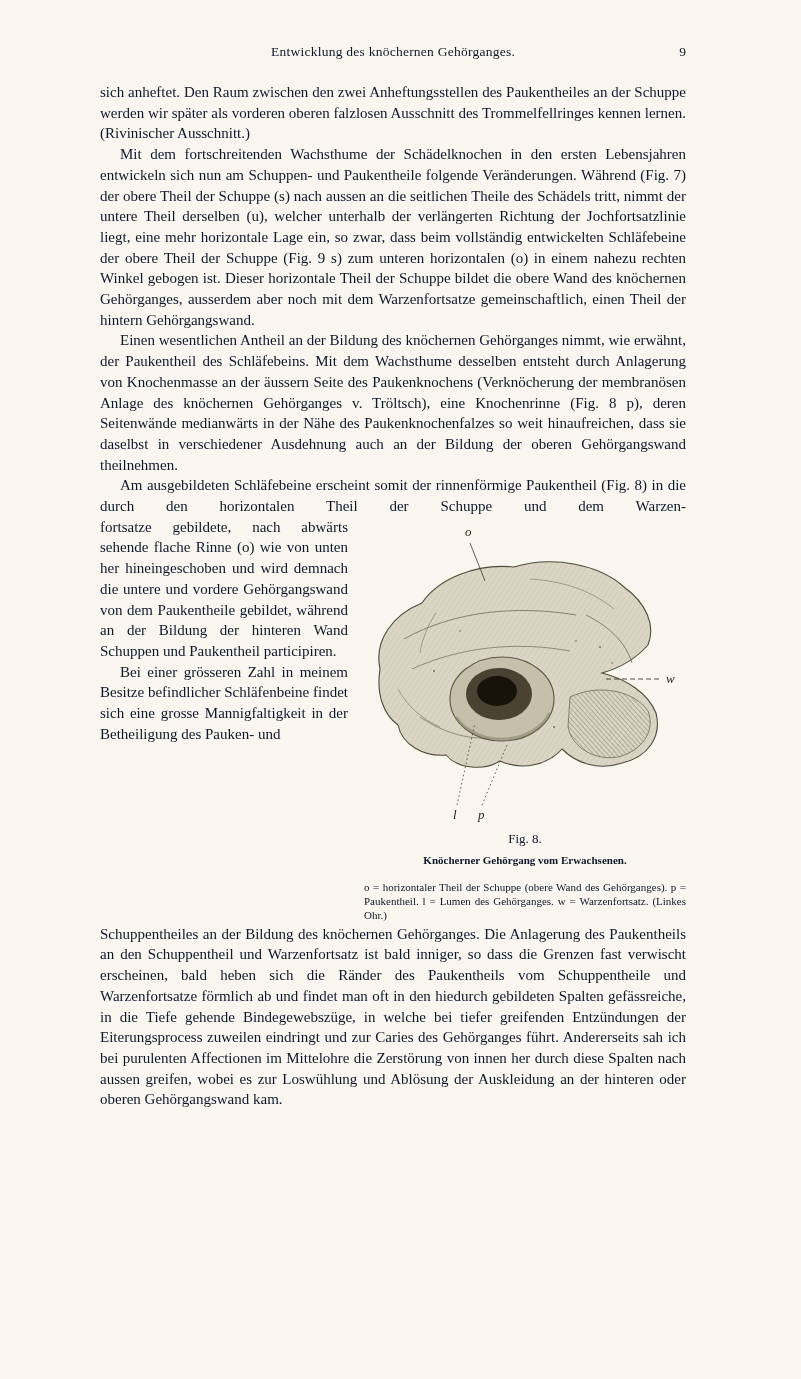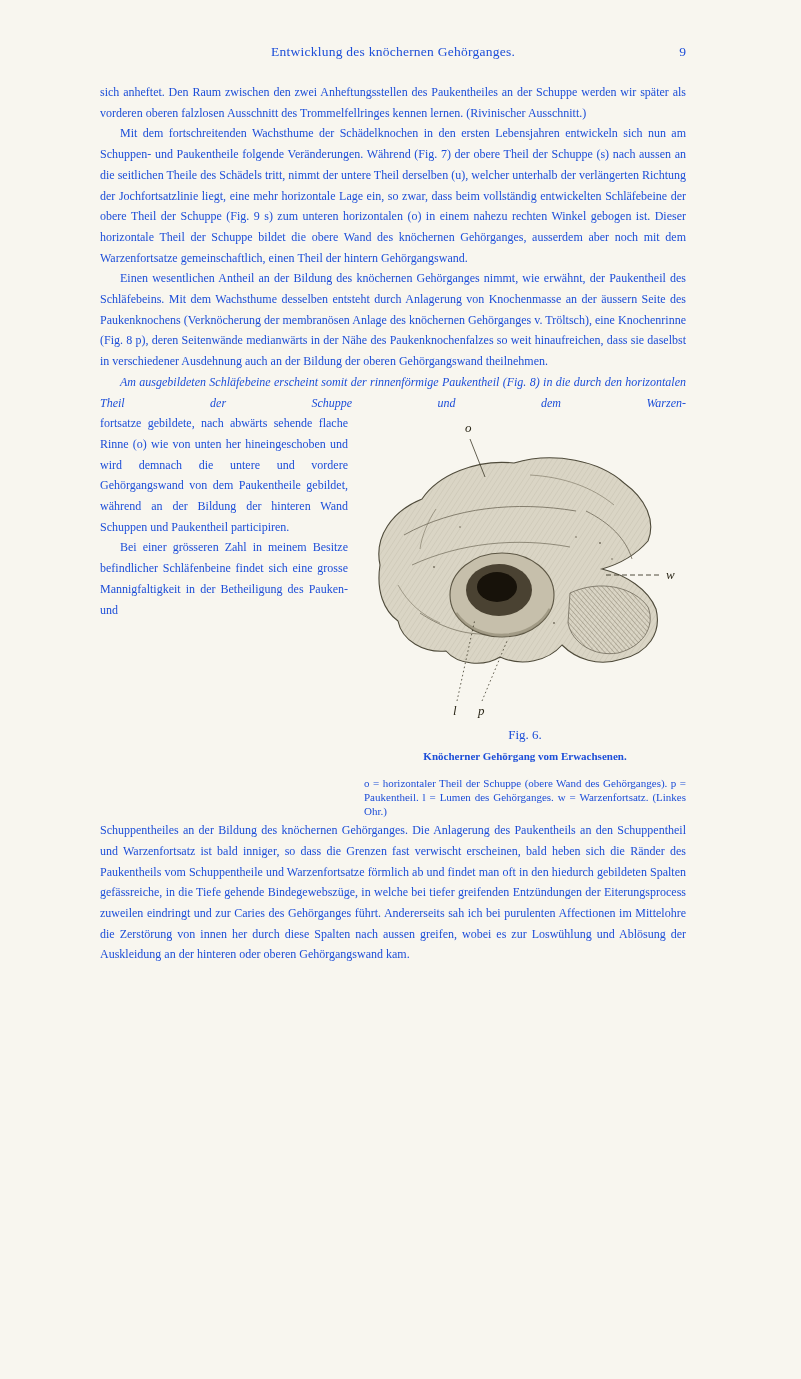--- a/index.html
+++ b/index.html
@@ -8,45 +8,45 @@
     width: 801px; height: 1379px;
     background: #f8f6ef;
     overflow: hidden;
   }
   .page {
     position: relative;
     width: 783px; height: 1379px;
     box-sizing: border-box;
     padding: 44px 97px 0 100px;
     font-family: "Liberation Serif", "DejaVu Serif", serif;
-    color: #1d4ed8;
+    color: #0f172a;
   }
   .page-header {
     position: relative;
     height: 20px;
     margin-bottom: 18px;
     font-size: 13.5px;
   }
   .running-title {
     display: block;
     text-align: center;
     letter-spacing: 0.25px;
   }
   .page-number {
     position: absolute;
     right: 0; top: 0;
   }
   .para {
     margin: 0;
-    font-size: 12px;
+    font-size: 15px;
     line-height: 20.7px;
     text-align: justify;
   }
   .indent { text-indent: 20px; }
-  .force-justify { text-align-last: justify; font-style: italic; }
+  .force-justify { text-align-last: justify; }
   .figure-flow { position: relative; }
   figure.figure {
     float: right;
     width: 322px;
     margin: 4px 0 2px 16px;
   }
   .fig-art { display: block; }
   .fig-number {
     text-align: center;
     font-size: 13px;
@@ -135,21 +135,21 @@
             <line x1="118" y1="284" x2="143" y2="224" stroke="#3c3828" stroke-width="0.8" stroke-dasharray="1.6,2.6"></line>
           </g>
 
           <text x="101" y="15" class="fig-label">o</text>
           <text x="302" y="162" class="fig-label">w</text>
           <text x="89" y="298" class="fig-label">l</text>
           <text x="114" y="298" class="fig-label">p</text>
         </svg>
 
         <figcaption>
-          <div class="fig-number">Fig. 6.</div>
+          <div class="fig-number">Fig. 8.</div>
           <div class="fig-caption-heading">Knöcherner Gehörgang vom Erwachsenen.</div>
           <div class="fig-caption-body">o = horizontaler Theil der Schuppe (obere Wand des Gehörganges). p = Paukentheil. l = Lumen des Gehörganges. w = Warzenfortsatz. (Linkes Ohr.)</div>
         </figcaption>
       </figure>
 
       <p class="para">fortsatze gebildete, nach abwärts sehende flache Rinne (o) wie von unten her hineingeschoben und wird demnach die untere und vordere Gehörgangswand von dem Paukentheile gebildet, während an der Bildung der hinteren Wand Schuppen und Paukentheil participiren.</p>
       <p class="para indent">Bei einer grösseren Zahl in meinem Besitze befindlicher Schläfenbeine findet sich eine grosse Mannigfaltigkeit in der Betheiligung des Pauken- und</p>
       <div class="clear"></div>
 
     </section>

